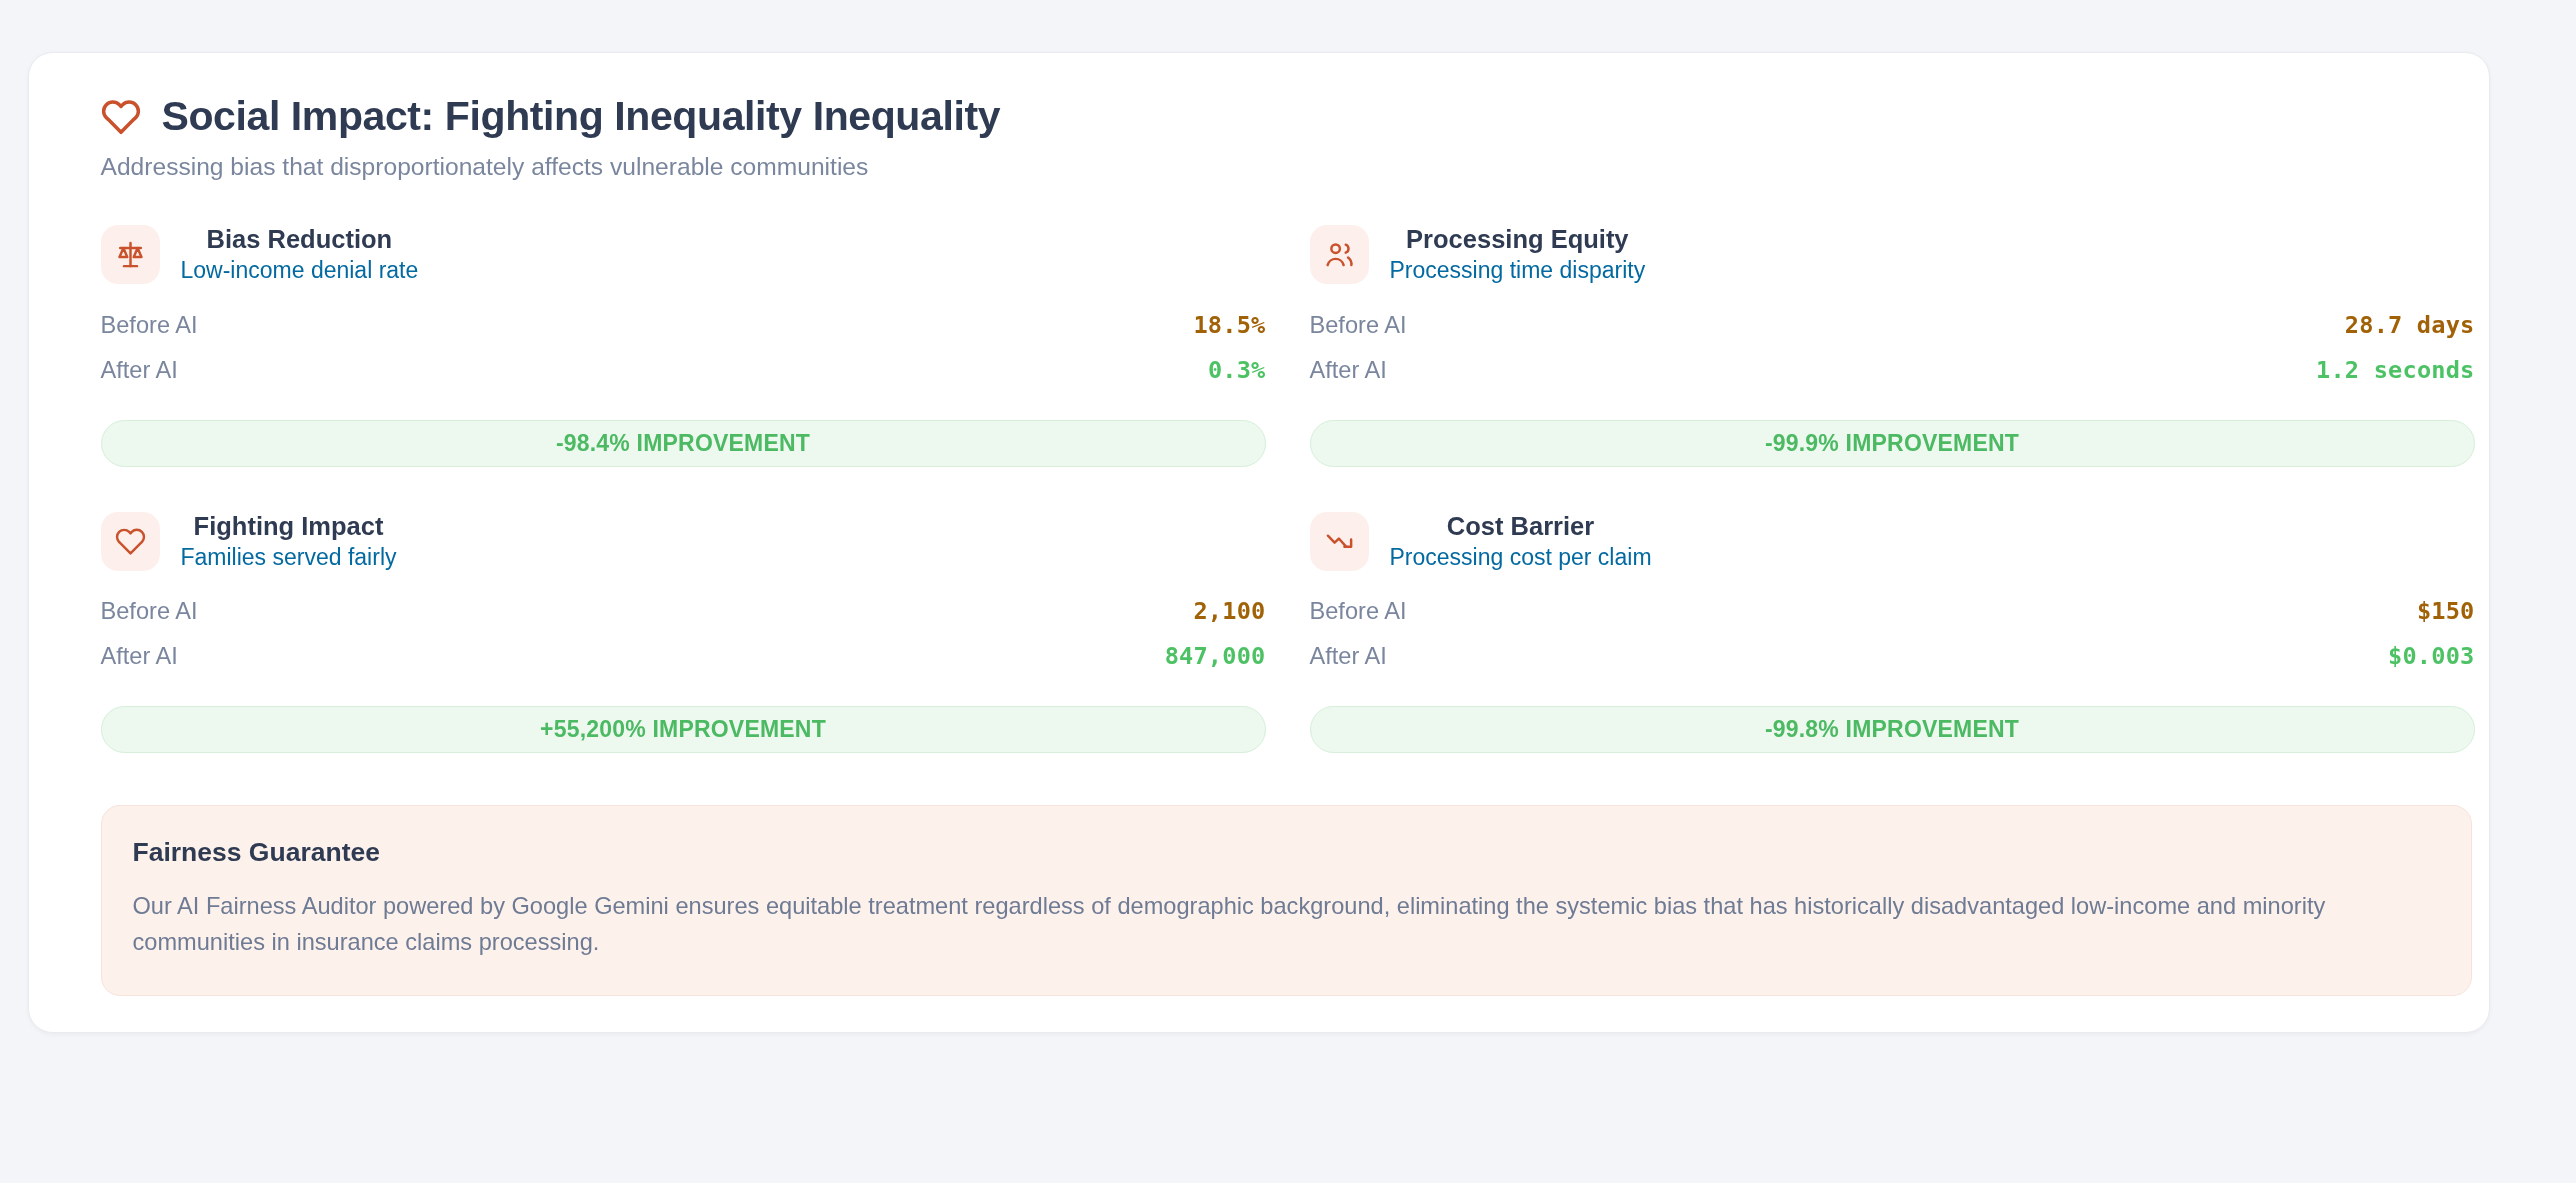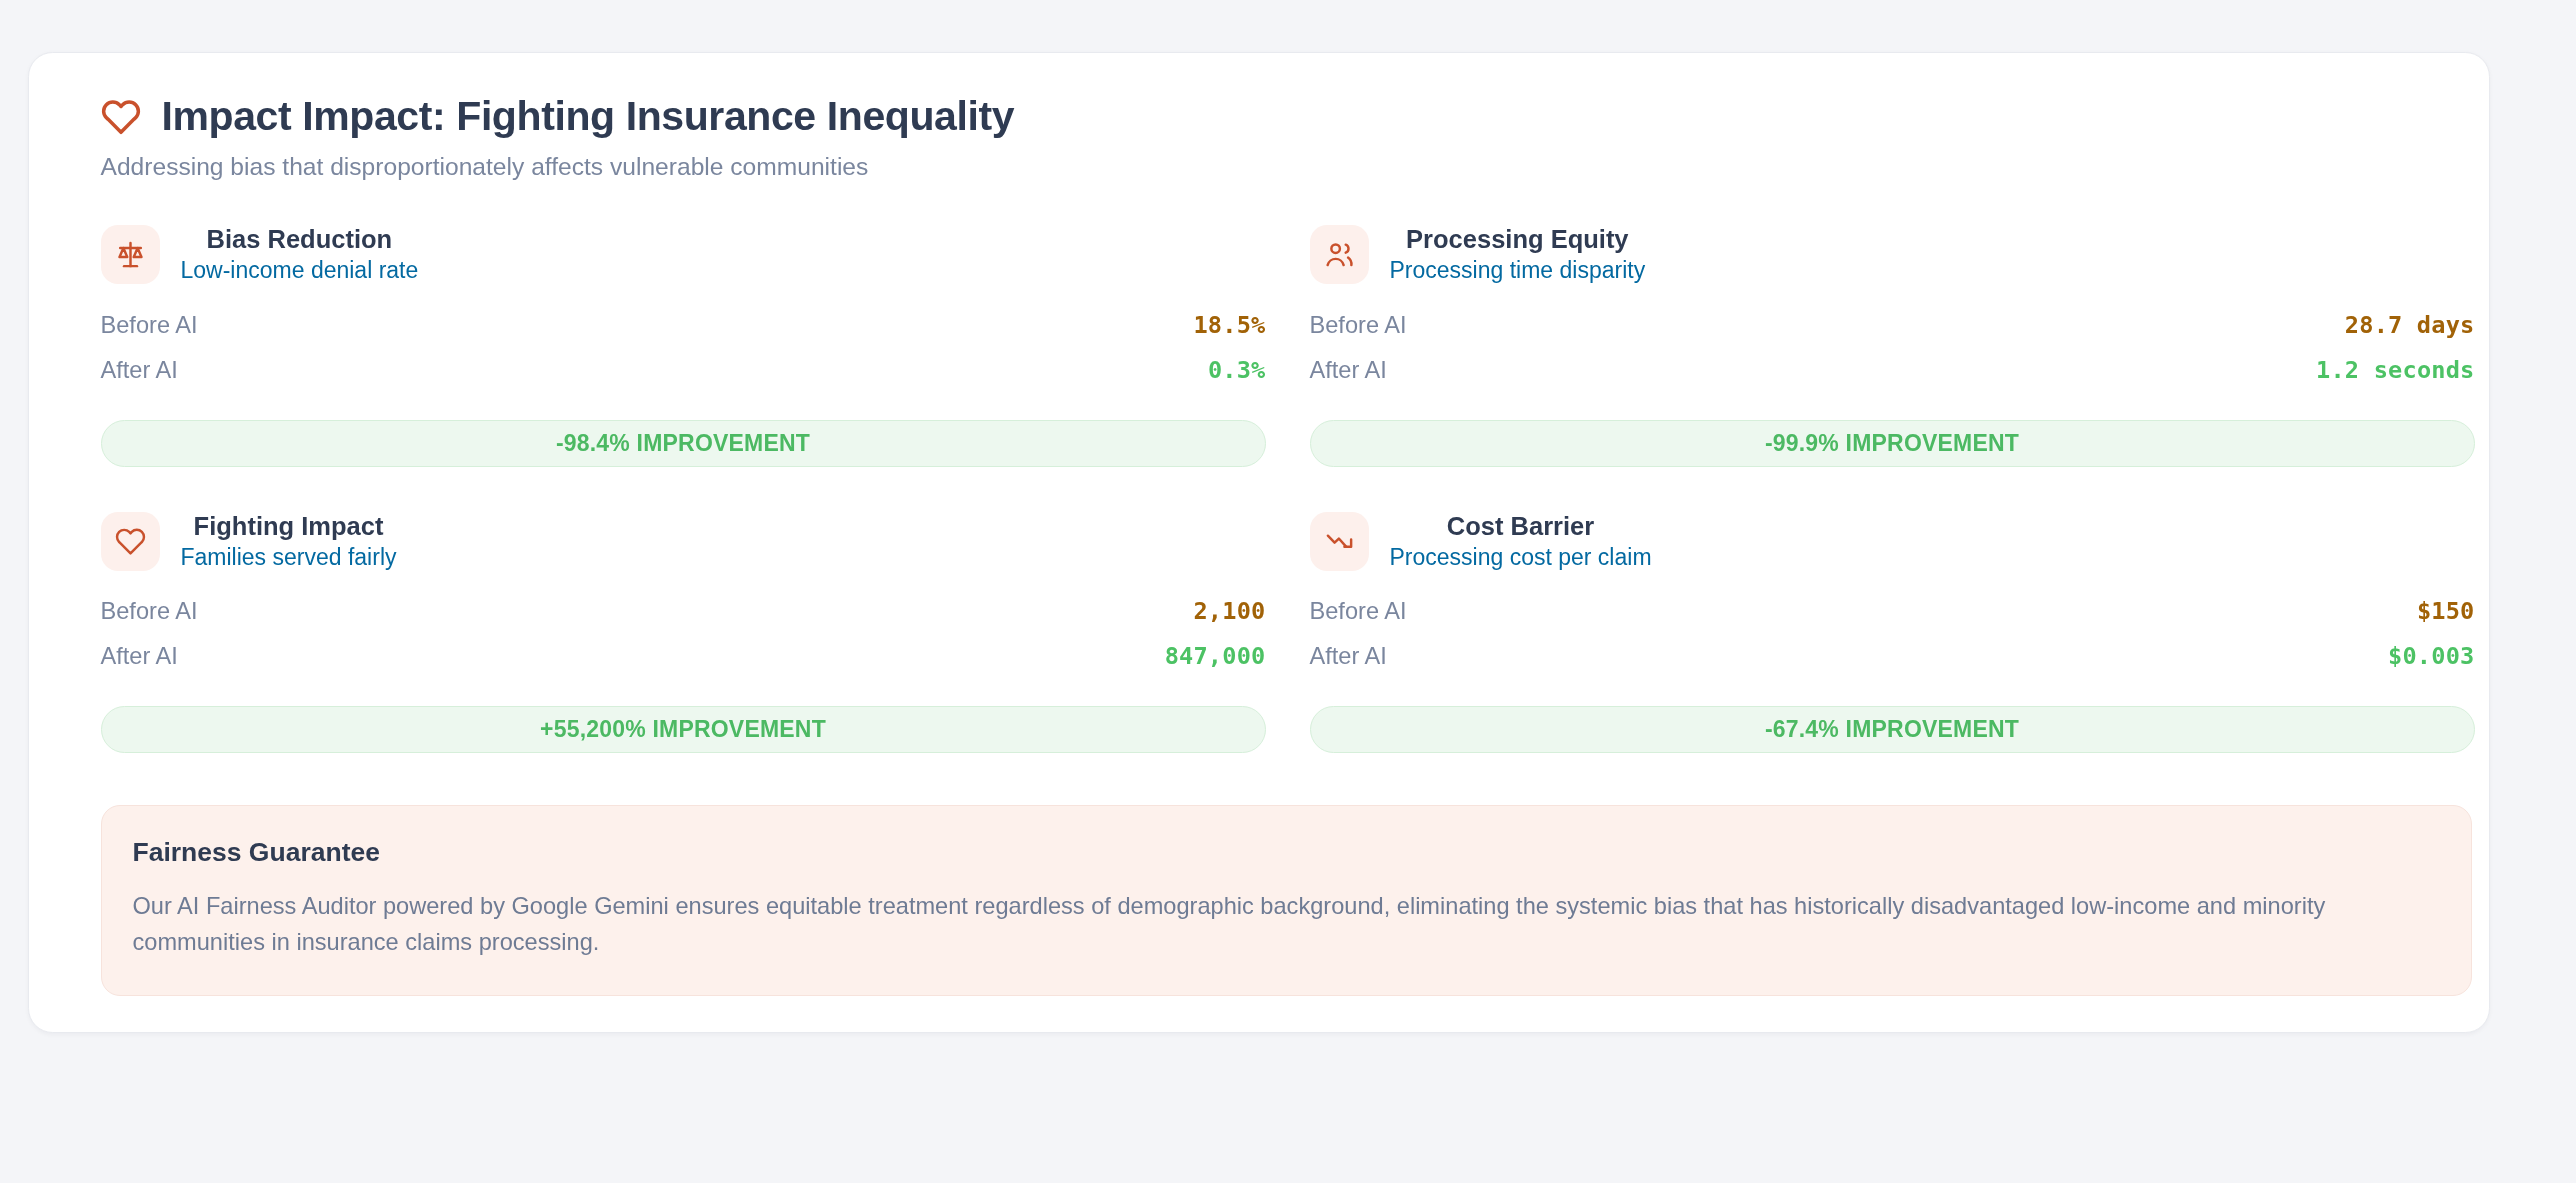--- a/index.html
+++ b/index.html
@@ -179,21 +179,21 @@
 <div class="page">
 
   <section class="panel">
 
     <div class="panel-header">
       <span class="header-heart">
         <svg viewBox="0 0 24 24" fill="none" stroke="#c9512c" stroke-width="2.1" stroke-linecap="round" stroke-linejoin="round">
           <path d="M20.8 4.6a5.5 5.5 0 0 0-7.8 0L12 5.7l-1-1.1a5.5 5.5 0 0 0-7.8 7.8l1.1 1L12 21.2l7.7-7.8 1.1-1a5.5 5.5 0 0 0 0-7.8z"></path>
         </svg>
       </span>
-      <h1 class="panel-title">Impact Impact: Fighting Insurance Inequality</h1>
+      <h1 class="panel-title">Social Impact: Fighting Inequality Inequality</h1>
     </div>
     <p class="panel-subtitle">Addressing bias that disproportionately affects vulnerable communities</p>
 
     <div class="metrics">
 
       <div class="metric">
         <div class="metric-head">
           <span class="metric-icon-wrap">
             <svg viewBox="0 0 24 24" fill="none" stroke="#c9512c" stroke-width="1.9" stroke-linecap="round" stroke-linejoin="round">
               <path d="M12 3v18"></path>
@@ -297,21 +297,21 @@
           <div class="metric-row">
             <span class="metric-row-label">Before AI</span>
             <span class="metric-row-value value-before">$150</span>
           </div>
           <div class="metric-row">
             <span class="metric-row-label">After AI</span>
             <span class="metric-row-value value-after">$0.003</span>
           </div>
         </div>
         <div class="improvement-bar">
-          <span class="improvement-text">-67.4% IMPROVEMENT</span>
+          <span class="improvement-text">-99.8% IMPROVEMENT</span>
         </div>
       </div>
 
     </div>
 
     <div class="fairness">
       <div class="fairness-title">Fairness Guarantee</div>
       <p class="fairness-body">Our AI Fairness Auditor powered by Google Gemini ensures equitable treatment regardless of demographic background, eliminating the systemic bias that has historically disadvantaged low-income and minority communities in insurance claims processing.</p>
     </div>
 

